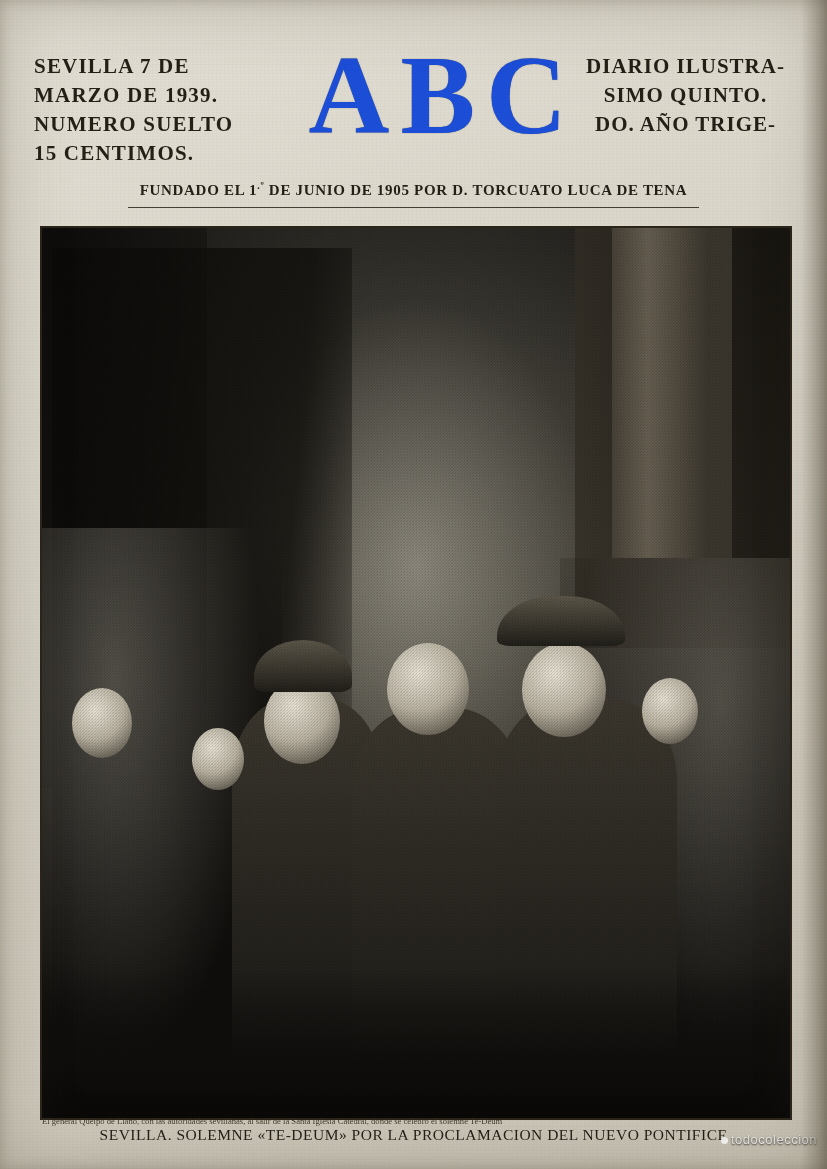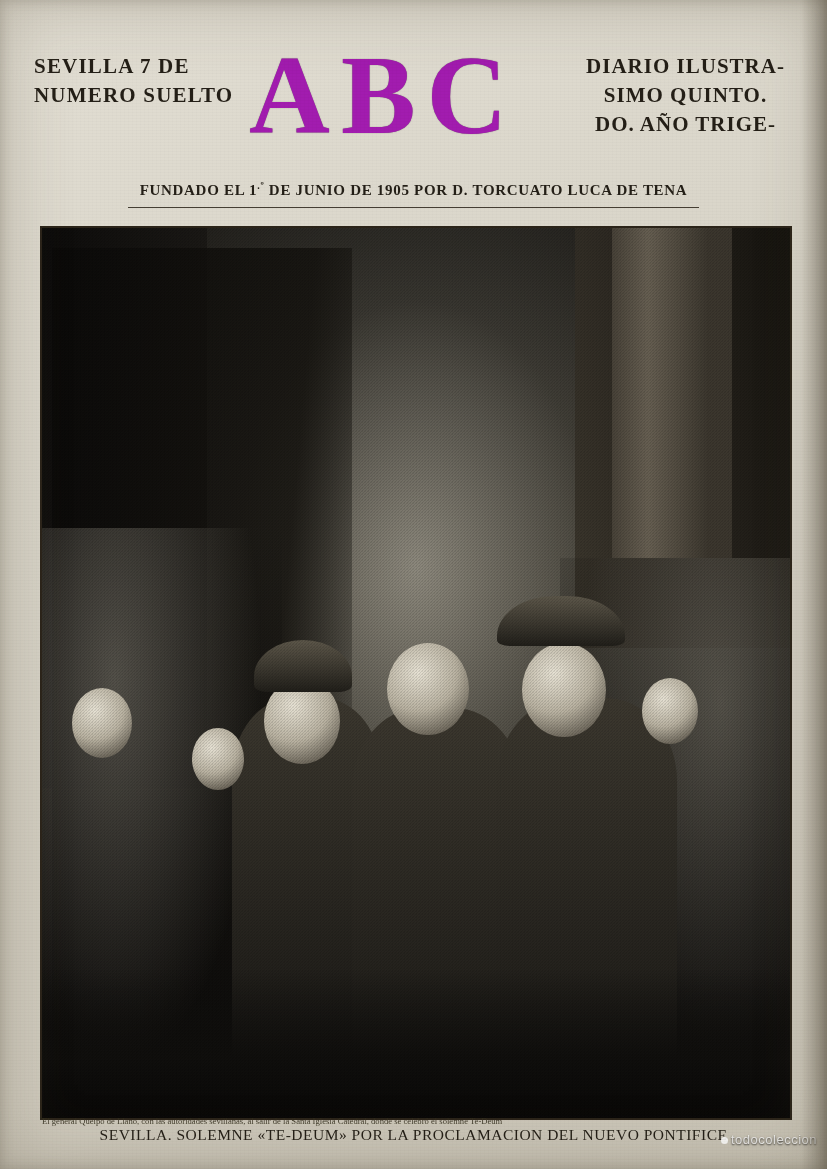--- a/index.html
+++ b/index.html
@@ -67,27 +67,27 @@
     font-weight: 700;
     text-transform: uppercase;
     white-space: nowrap;
   }
   .mast-left { text-align: left; }
   .mast-right { text-align: center; }
   .mast-right div { letter-spacing: 1.0px; }
 
   .logo {
     flex: 1;
-    text-align: left;
+    text-align: right;
     font-family: "Liberation Serif", serif;
     font-size: 112px;
     line-height: .92;
     font-weight: 700;
     letter-spacing: 11px;
-    color: #a21caf;
+    color: #1d4ed8;
     text-shadow: 0 0 1px rgba(0,0,0,.5);
     margin-top: -8px;
   }
 
   
   .founded {
     position: absolute;
     top: 180px;
     left: 0;
     width: 827px;
@@ -233,21 +233,23 @@
 </style>
 </head>
 <body>
 
 <div class="page">
   <div class="paper-tone"></div>
 
   <div class="masthead">
     <div class="mast-col mast-left">
       <div>SEVILLA 7 DE</div>
+      <div>MARZO DE 1939.</div>
       <div>NUMERO SUELTO</div>
+      <div>15 CENTIMOS.</div>
     </div>
 
     <div class="logo">ABC</div>
 
     <div class="mast-col mast-right">
       <div>DIARIO ILUSTRA-</div>
       <div>SIMO QUINTO.</div>
       <div>DO. AÑO TRIGE-</div>
     </div>
   </div>

